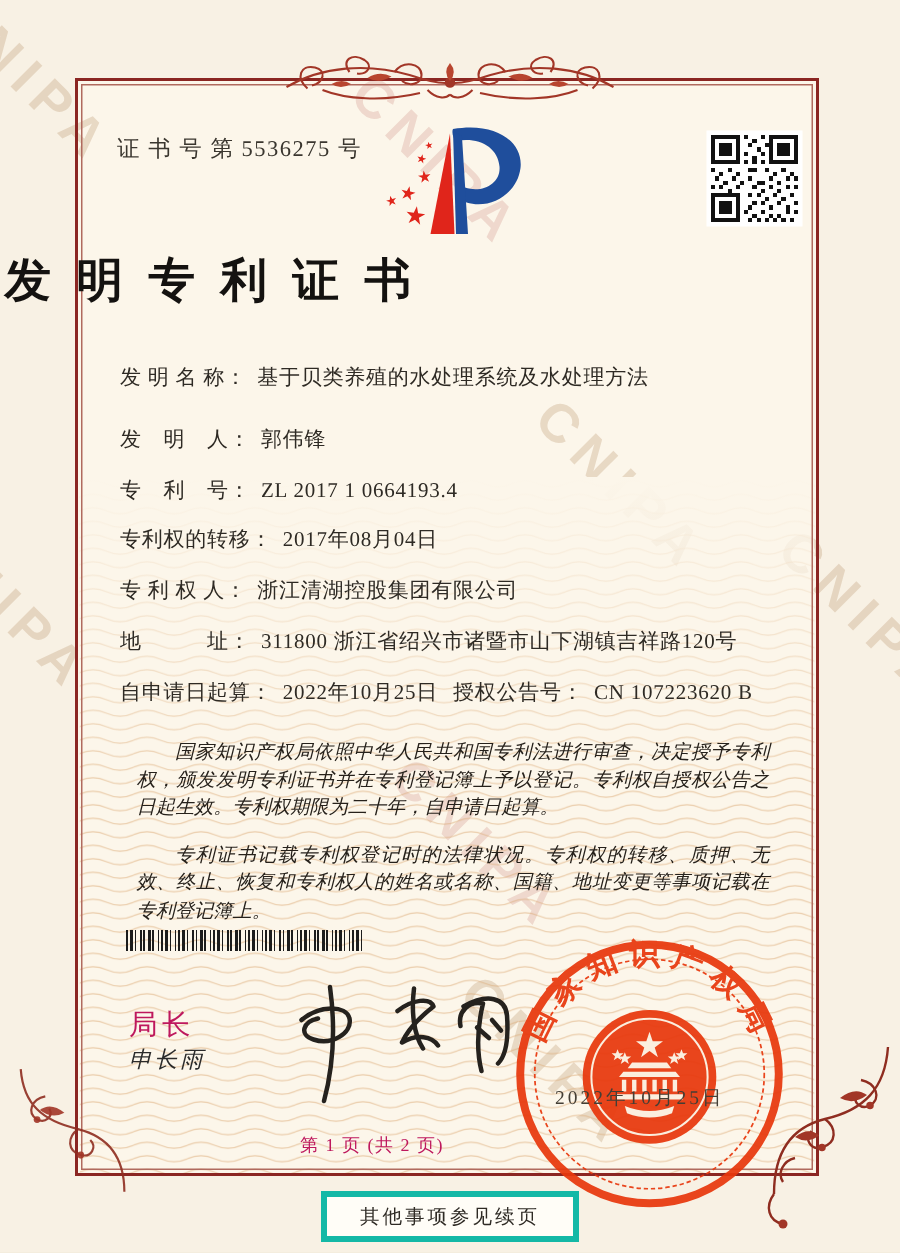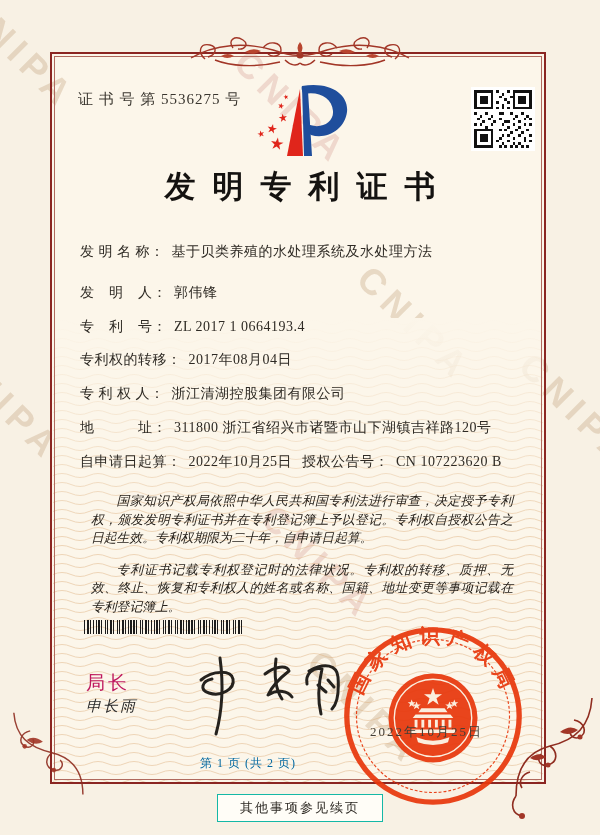--- a/index.html
+++ b/index.html
@@ -14,22 +14,22 @@
   .frame-bg{position:absolute;left:52px;top:54px;width:492px;height:729px;background:#fcf6ea;z-index:0;}
   .waves{position:absolute;left:53px;top:318px;width:490px;height:464px;z-index:1;pointer-events:none;}
   
   .frame-outer{position:absolute;left:50px;top:52px;width:492px;height:728px;
                border:2.5px solid #8b2622;z-index:2;}
   .frame-inner{position:absolute;left:2px;top:2px;right:2px;bottom:2px;border:1px solid #b06a5e;}
   
   .cert-no{position:absolute;left:78px;top:90px;font-size:15px;letter-spacing:1px;color:#3a362f;z-index:3;}
   .qr{position:absolute;left:471px;top:87px;width:64px;height:64px;background:#ffffff;padding:3px;box-sizing:border-box;z-index:3;}
   .logo{position:absolute;left:225px;top:82px;width:150px;height:82px;z-index:3;}
-  .title{position:absolute;left:0;right:0;top:166px;text-align:center;font-size:31px;font-weight:bold;
-         letter-spacing:17px;padding-left:17px;color:#141210;z-index:3;}
+  .title{position:absolute;left:0;right:0;top:166px;text-align:left;font-size:31px;font-weight:bold;
+         letter-spacing:17px;padding-left:3px;color:#141210;z-index:3;}
   
   .field{position:absolute;left:80px;width:450px;font-size:14px;color:#2e2a24;z-index:3;letter-spacing:0.5px;}
   .flabel{display:inline-block;}
   .fvalue{margin-left:7px;}
   .fpair2{position:absolute;left:222px;top:0;}
   
   .paras{position:absolute;left:78px;width:448px;top:479px;font-size:12.8px;line-height:18.6px;
          font-style:italic;color:#26211b;text-align:justify;z-index:3;}
   .paras p{margin:13px;text-indent:2em;}
   
@@ -39,23 +39,23 @@
        #1c1c1c 2.8px 4.8px, rgba(0,0,0,0) 4.8px 5.8px,
        #1c1c1c 5.8px 6.8px, rgba(0,0,0,0) 6.8px 9.4px,
        #1c1c1c 9.4px 10.4px, rgba(0,0,0,0) 10.4px 11.6px);}
   
   .director-title{position:absolute;left:86px;top:670px;font-size:19px;letter-spacing:3px;color:#be185d;z-index:3;}
   .director-name{position:absolute;left:86px;top:697px;font-size:15px;letter-spacing:2px;color:#2b2b2b;z-index:3;font-style:italic;}
   .signature{position:absolute;left:175px;top:648px;width:165px;height:95px;z-index:4;}
   .seal{position:absolute;left:341px;top:624px;width:184px;height:184px;z-index:5;opacity:0.93;}
   .seal-date{position:absolute;left:370px;top:723px;font-size:13px;letter-spacing:2px;color:#443e35;z-index:6;}
   .page-info{position:absolute;left:50px;width:396px;top:755px;text-align:center;font-size:12px;
-             letter-spacing:1px;color:#0369a1;z-index:3;}
+             letter-spacing:1px;color:#be185d;z-index:3;}
   .cont-box{position:absolute;left:50%;transform:translateX(-50%);top:794px;background:#fffdf7;
-            border:1px solid #14b8a6;padding:4px 22px;font-size:13px;letter-spacing:2px;color:#2e2a24;z-index:3;}
+            border:4px solid #14b8a6;padding:4px 22px;font-size:13px;letter-spacing:2px;color:#2e2a24;z-index:3;}
   
   .ornament-top{position:absolute;left:185px;top:36px;width:230px;height:42px;z-index:3;}
   .ornament-br{position:absolute;left:502px;top:692px;width:96px;height:132px;z-index:4;}
   .ornament-bl{position:absolute;left:6px;top:700px;width:92px;height:120px;z-index:4;transform:scaleX(-1);}
 </style>
 </head>
 <body>
 
 <div class="page">
 

